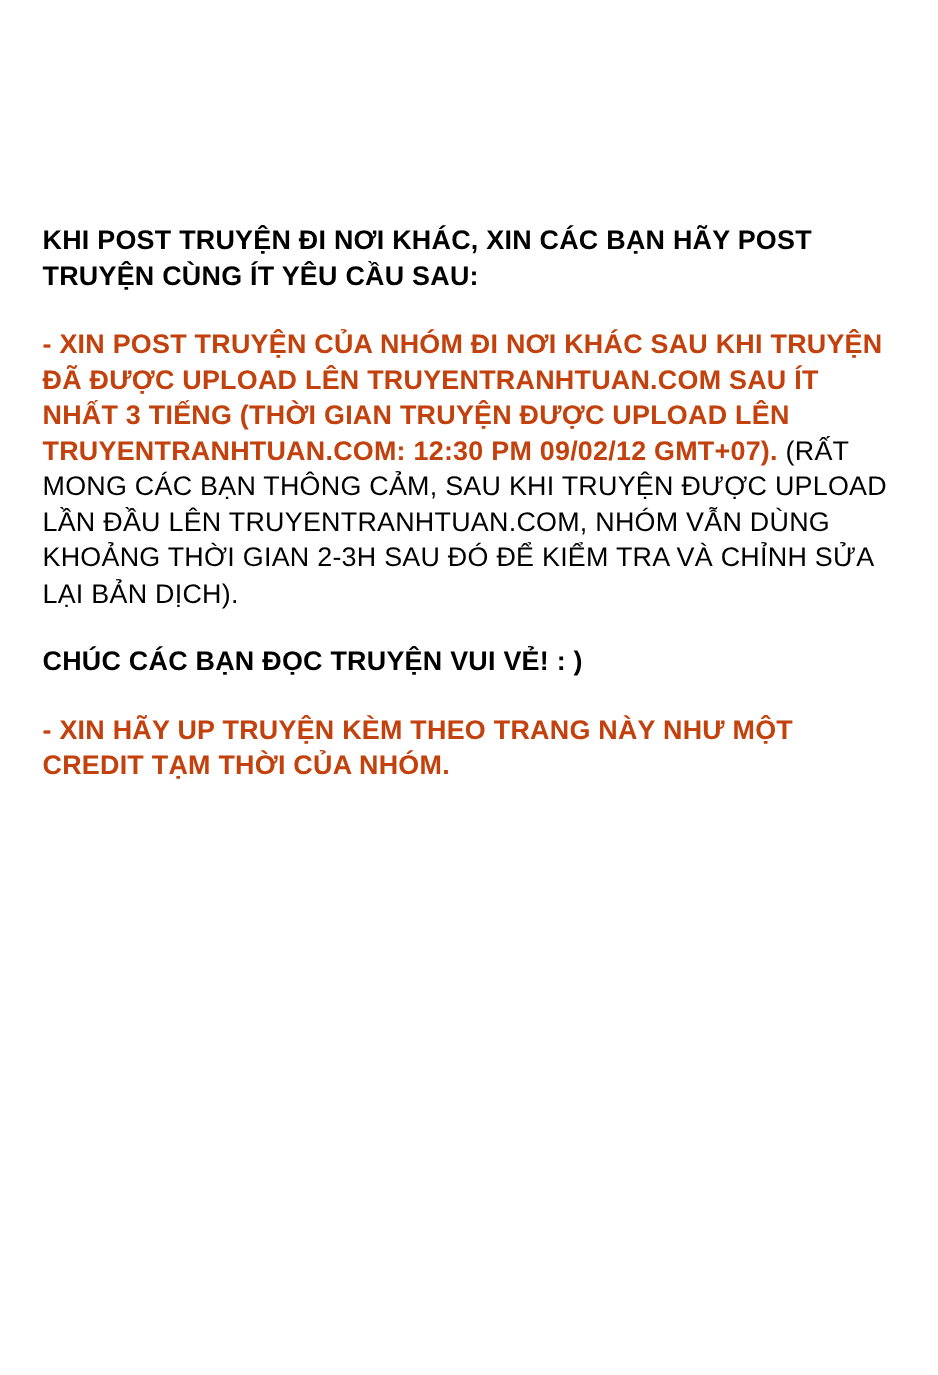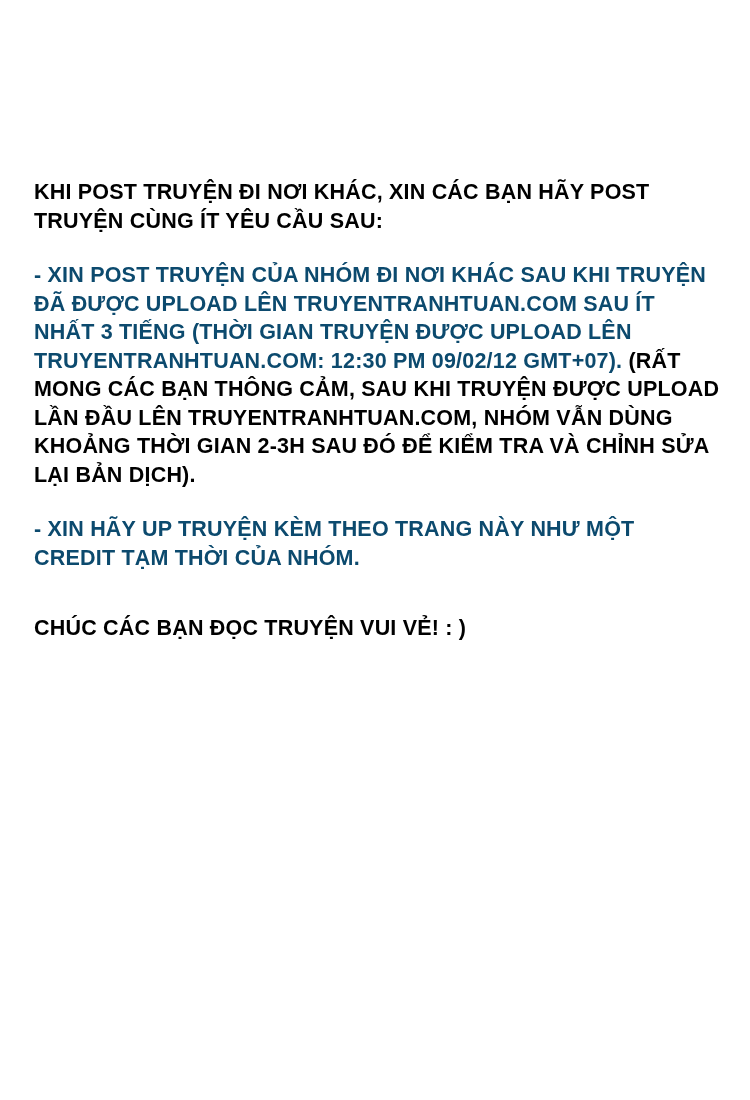--- a/index.html
+++ b/index.html
@@ -31,27 +31,27 @@
     color: #000000;
     text-transform: uppercase;
   }
   .block {
     margin: 0 0 26px 0;
   }
   .block:last-child {
     margin-bottom: 0;
   }
   .red {
-    color: #0c4a6e;
+    color: #c2410c;
   }
   .black {
     color: #000000;
   }
   .light {
-    font-weight: 700;
+    font-weight: 400;
   }
   .gap-large {
     margin-bottom: 42px;
   }
   .inline {
     display: inline;
   }
 </style>
 </head>
 <body>
@@ -60,18 +60,18 @@
   <div class="notice">
 
     <p class="block black">KHI POST TRUYỆN ĐI NƠI KHÁC, XIN CÁC BẠN HÃY POST TRUYỆN CÙNG ÍT YÊU CẦU SAU:</p>
 
     <p class="block">
       <span class="red inline">- XIN POST TRUYỆN CỦA NHÓM ĐI NƠI KHÁC SAU KHI TRUYỆN ĐÃ ĐƯỢC UPLOAD LÊN TRUYENTRANHTUAN.COM SAU ÍT NHẤT 3 TIẾNG (THỜI GIAN TRUYỆN ĐƯỢC UPLOAD LÊN TRUYENTRANHTUAN.COM: 12:30 PM 09/02/12 GMT+07).</span>
       <span class="black light inline">(RẤT MONG CÁC BẠN THÔNG CẢM, SAU KHI TRUYỆN ĐƯỢC UPLOAD LẦN ĐẦU LÊN TRUYENTRANHTUAN.COM, NHÓM VẪN DÙNG KHOẢNG THỜI GIAN 2-3H SAU ĐÓ ĐỂ KIỂM TRA VÀ CHỈNH SỬA LẠI BẢN DỊCH).</span>
     </p>
 
 
+    <p class="block black">CHÚC CÁC BẠN ĐỌC TRUYỆN VUI VẺ! : )</p>
+
     <p class="block red gap-large">- XIN HÃY UP TRUYỆN KÈM THEO TRANG NÀY NHƯ MỘT CREDIT TẠM THỜI CỦA NHÓM.</p>
-
-    <p class="block black">CHÚC CÁC BẠN ĐỌC TRUYỆN VUI VẺ! : )</p>
 
   </div>
 </div>
 
 </body></html>

